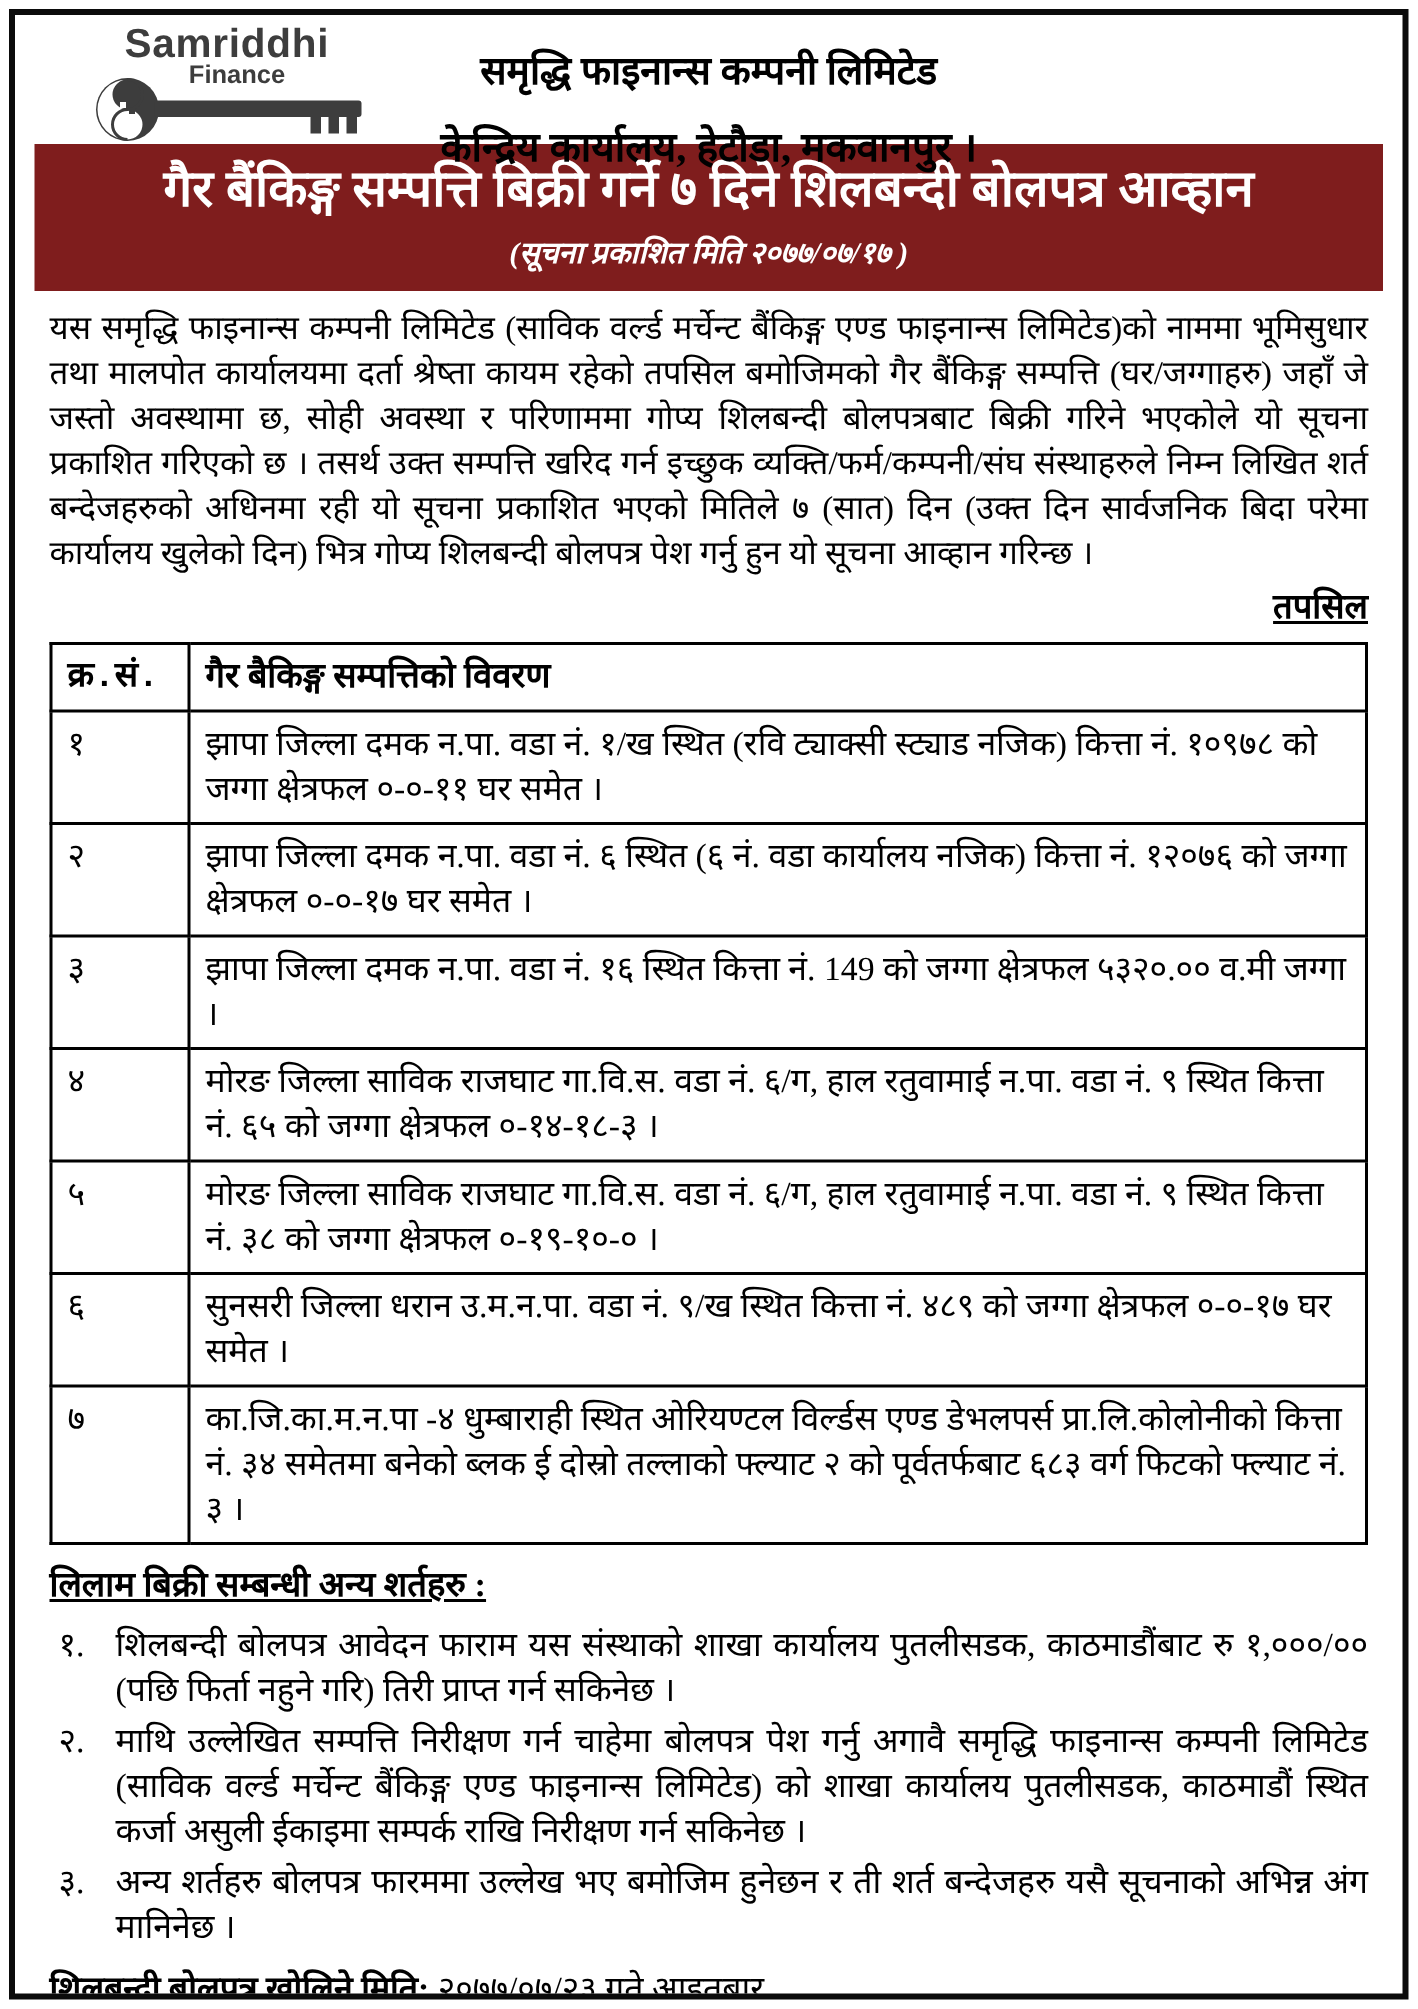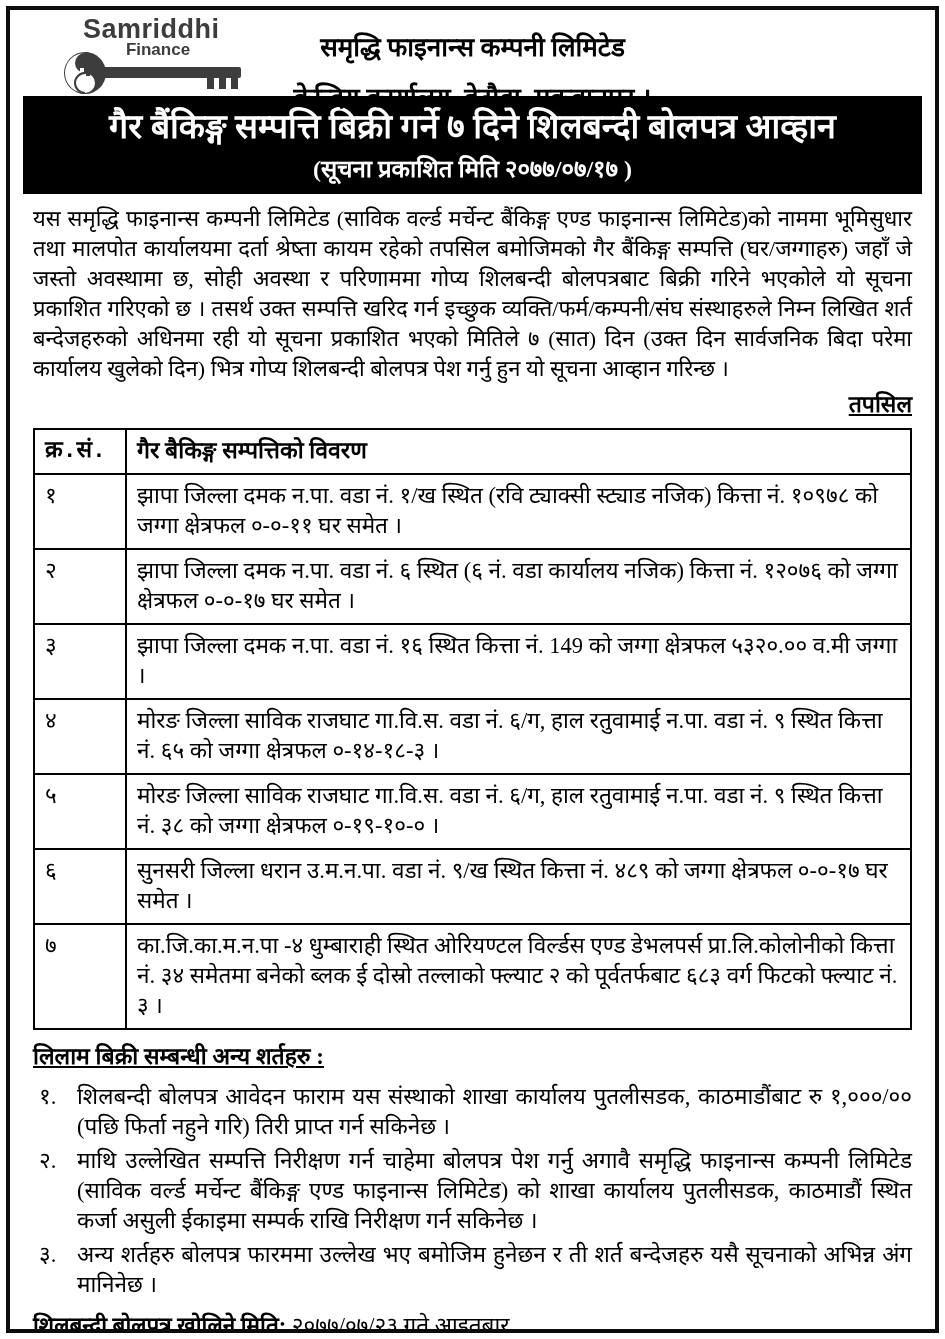--- a/index.html
+++ b/index.html
@@ -26,25 +26,25 @@
   }
   .logo-line1 { font-weight: bold; font-size: 27px; line-height: 26px; padding-left: 20px; letter-spacing: 0.5px; }
   .logo-line2 { font-weight: bold; font-size: 17px; line-height: 16px; text-align: center; padding-right: 6px; }
   .logo svg { position: absolute; left: 0; top: 34px; }
   .header-center { text-align: center; padding-top: 6px; }
   .company-name  { font-size: 26px; font-weight: bold; line-height: 40px; margin: 12px; }
   .company-addr  { font-size: 27px; font-weight: bold; line-height: 36px; margin: 0; }
   
   .banner {
     margin: 2px -10px 0 -10px;
-    background: #000000; color: #fff; text-align: center;
+    background: #7f1d1d; color: #fff; text-align: center;
     padding: 8px 6px 12px 6px;
   }
   .banner-title { font-size: 34px; font-weight: bold; line-height: 46px; }
-  .banner-sub   { font-size: 24px; font-weight: bold; line-height: 26px; margin-top: 6px; }
+  .banner-sub   { font-size: 20px; font-weight: bold; line-height: 26px; margin-top: 6px; font-style: italic; }
   
   .intro {
     margin: 10px 0 0 0;
     font-size: 22px; line-height: 30px; text-align: justify;
   }
   .tapasil {
     text-align: right; font-weight: bold; text-decoration: underline;
     font-size: 23px; line-height: 30px; margin: 6px 0 8px 0;
   }
   

